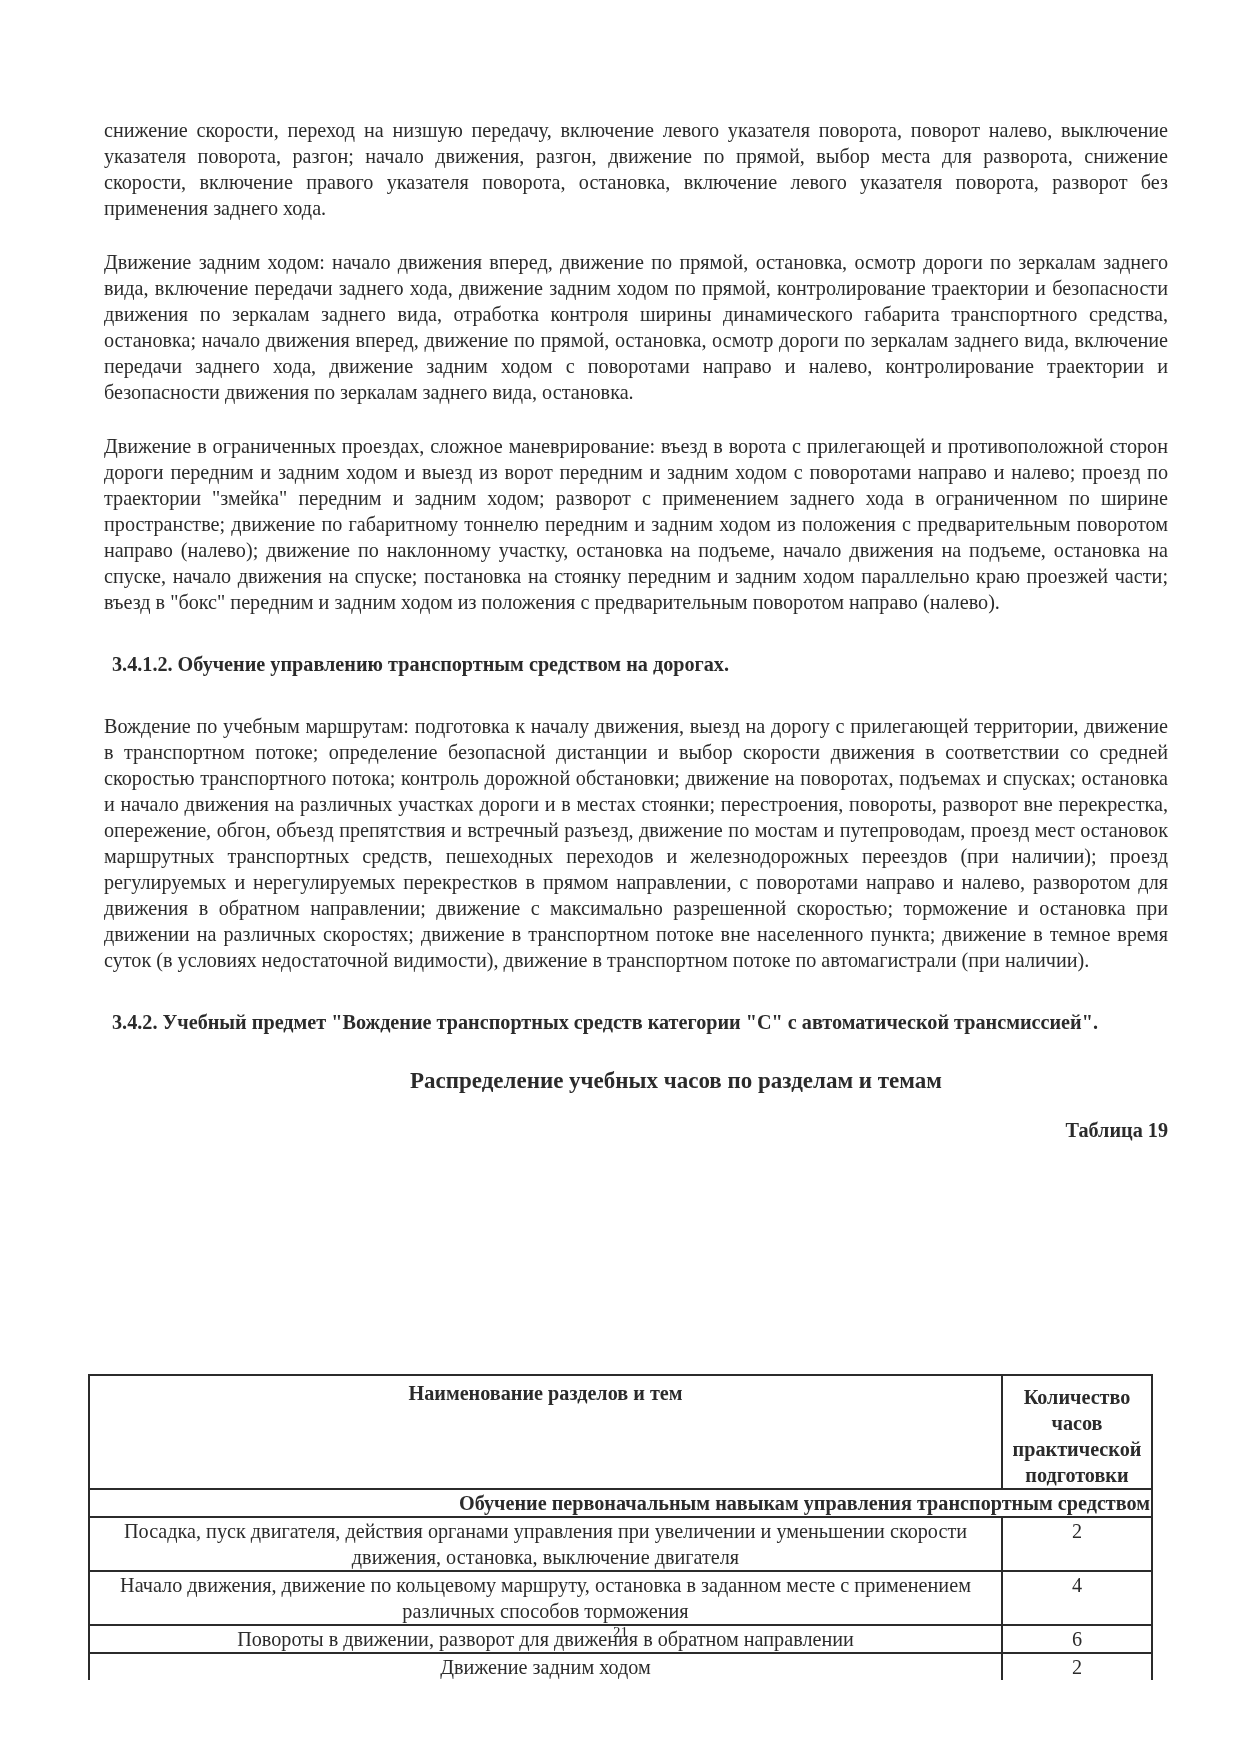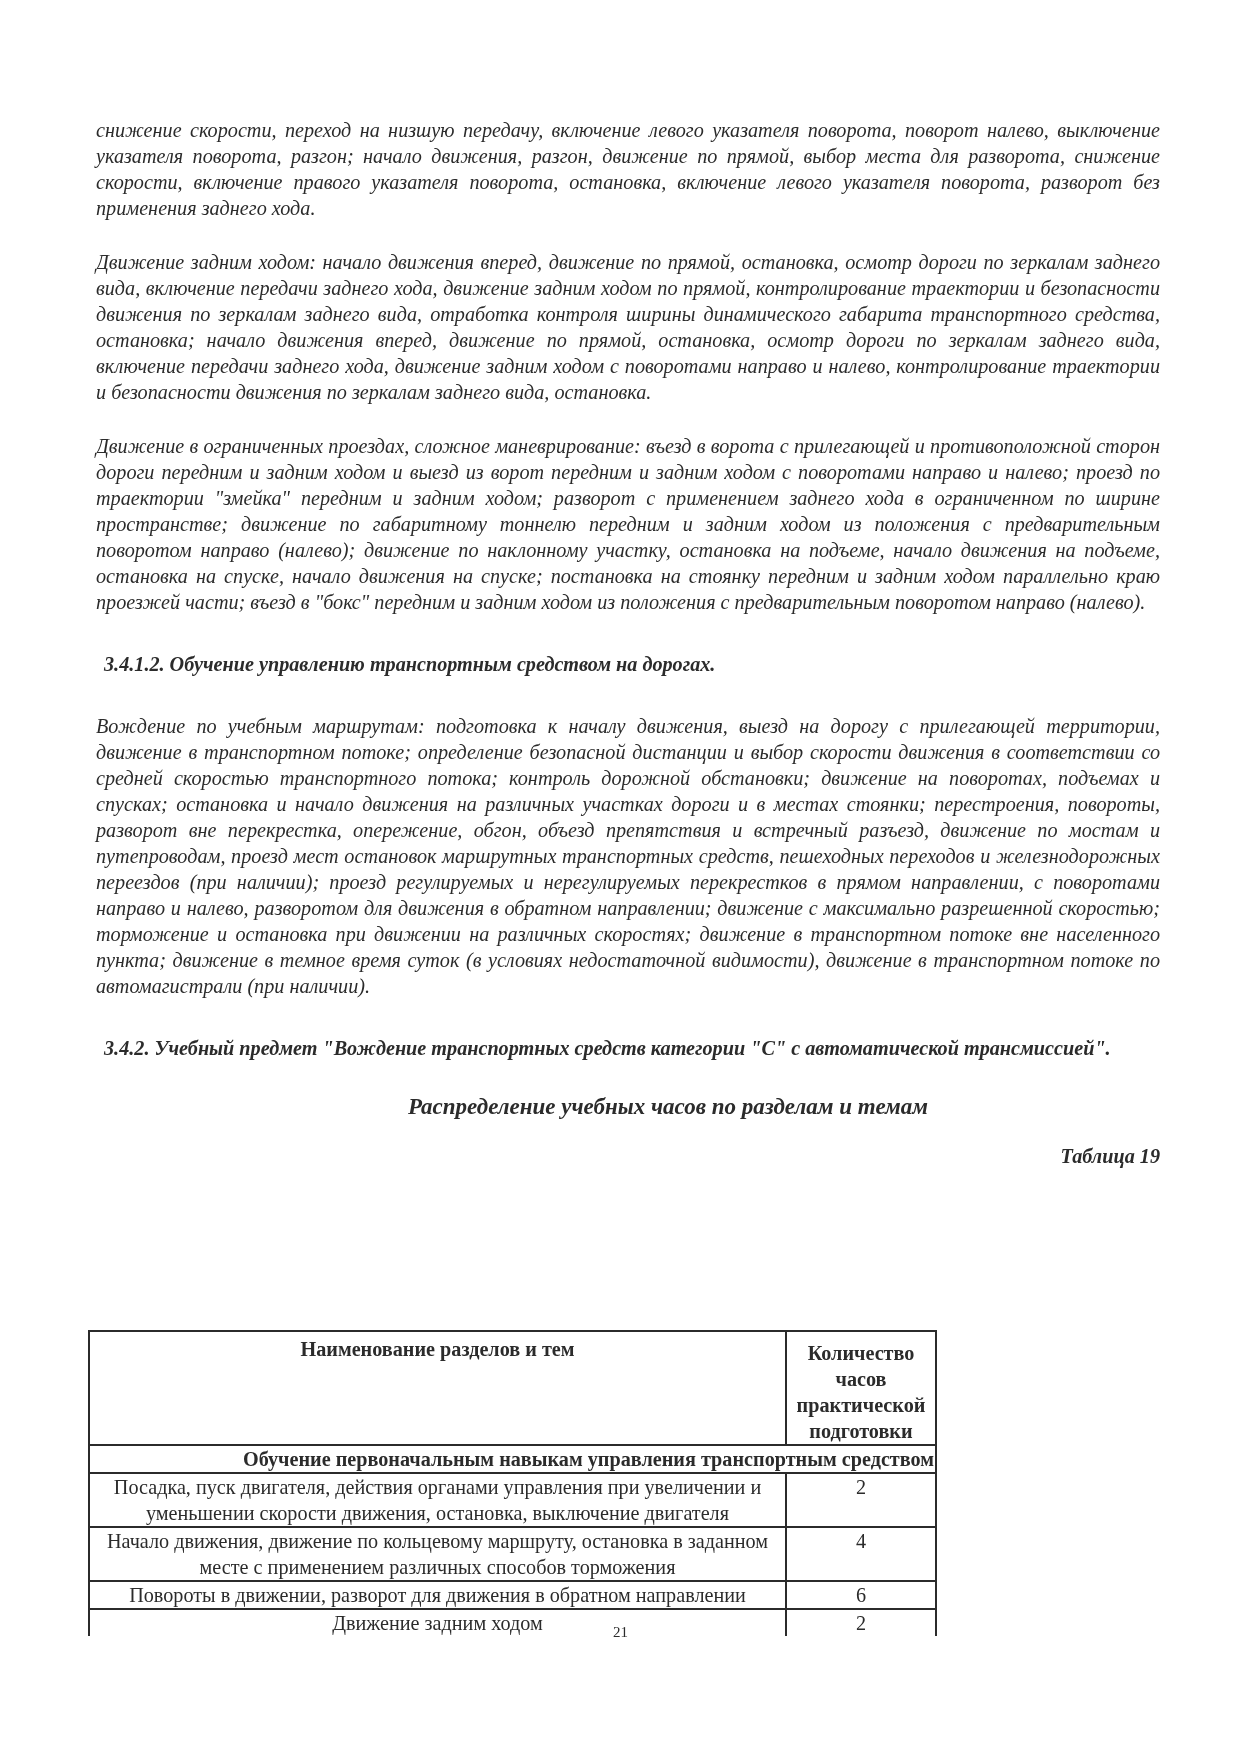--- a/index.html
+++ b/index.html
@@ -10,24 +10,23 @@
     body {
       width: 1241px;
       height: 1755px;
       position: relative;
       overflow: hidden;
       font-family: "Liberation Serif", "DejaVu Serif", serif;
       color: #2b2b2b;
     }
     .page {
       position: absolute;
-      left: 96px;
+      left: 104px;
       top: 117px;
       width: 1064px;
-      font-style: italic;
     }
     p.body {
       margin: 0;
       font-size: 20.2px;
       line-height: 26px;
       text-align: justify;
       text-align-last: left;
     }
     .gap { height: 28px; }
     h3.heading {
@@ -49,22 +48,22 @@
     .table-label {
       margin: 0;
       font-size: 20.2px;
       line-height: 26px;
       font-weight: bold;
       text-align: right;
     }
     table.hours {
       position: absolute;
       left: 88px;
-      top: 1330px;
-      width: 849px;
+      top: 1374px;
+      width: 1065px;
       border-collapse: collapse;
       font-size: 20.2px;
       line-height: 26px;
       color: #2b2b2b;
     }
     table.hours td, table.hours th {
       border: 2px solid #2b2b2b;
       padding: 0 1px;
       vertical-align: top;
       text-align: center;

